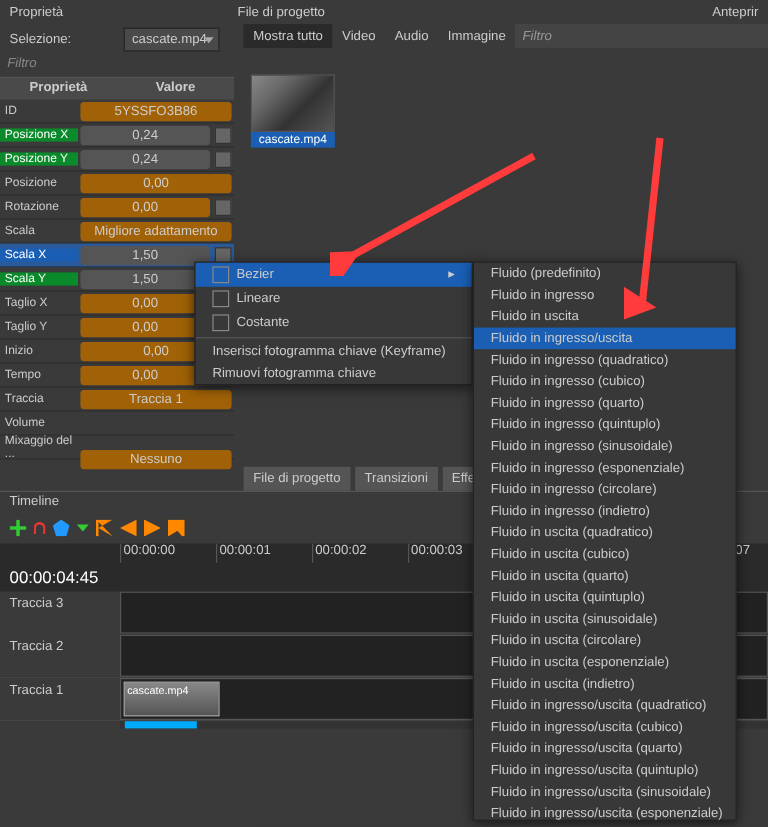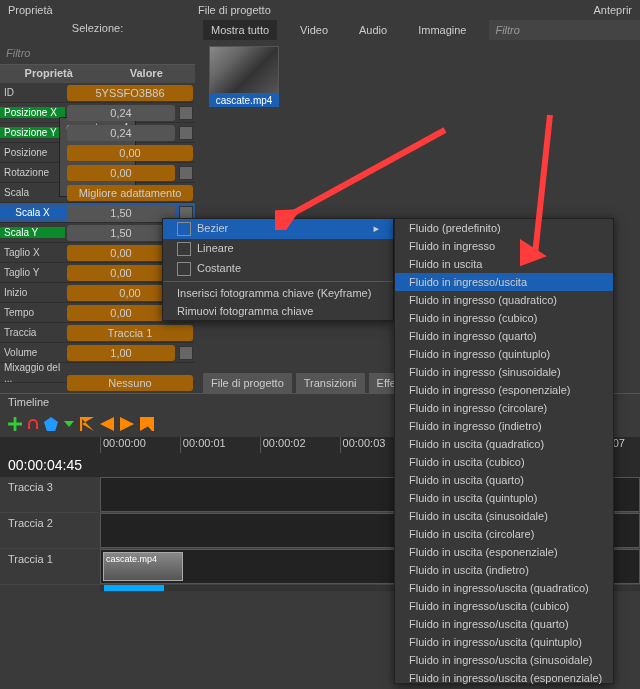--- a/index.html
+++ b/index.html
@@ -1,39 +1,39 @@
 <!DOCTYPE html>
 <html><head>
 <meta charset="utf-8">
 <style>
 *{box-sizing:border-box;margin:0;padding:0;font-family:Arial,sans-serif;font-size:11px;color:#ccc;}
 body{background:#3a3a3a;width:640px;height:689px;overflow:hidden;position:relative;}
 .top-hdr{display:flex;height:20px;align-items:center;padding:0 8px;background:#3a3a3a;}
 .top-hdr .t1{flex:0 0 190px;}
-.sel-row{display:flex;align-items:center;height:25px;padding:2px 8px;flex-direction:column;}
+.sel-row{display:flex;align-items:center;height:25px;padding:2px 8px;}
 .sel-row .lbl{flex:0 0 95px;}
 .sel-row .cmb{flex:0 0 80px;background:#4a4a4a;border:1px solid #222;height:20px;line-height:18px;padding:0 6px;position:relative;}
 .sel-row .cmb:after{content:"";position:absolute;right:4px;top:7px;width:0;height:0;border-left:4px solid transparent;border-right:4px solid transparent;border-top:5px solid #aaa;}
 .panel{display:flex;}
 .left{width:195px;}
 .right{flex:1;padding-left:8px;}
 .filt{height:20px;padding:2px 6px;background:#3a3a3a;border-bottom:1px solid #555;font-style:italic;color:#888;}
 .phdr{display:flex;height:18px;background:#4a4a4a;}
 .phdr div{flex:1;text-align:center;font-weight:bold;padding:2px;}
 .prow{display:flex;height:20px;align-items:center;border-bottom:1px solid #2e2e2e;}
 .prow .nm{flex:0 0 65px;padding:0 4px;font-size:10px;}
 .prow .val{flex:1;text-align:center;font-size:10px;position:relative;}
 .prow.green .nm{background:#0a8a2a;color:#fff;}
-.prow.blue .nm{background:#1a5fb4;color:#fff;text-align:center;}
+.prow.blue .nm{background:#1a5fb4;color:#fff;}
 .prow.blue{background:#2a5a9a;}
 .valslider{background:#555;border-radius:3px;margin:0 2px;height:16px;line-height:16px;position:relative;}
 .valslider.dark{background:#a16207;}
 .kf{width:14px;height:14px;background:#666;border:1px solid #333;margin:0 2px;}
 .kfcell{display:flex;align-items:center;}
-.tabs{display:flex;gap:15px;margin-bottom:0;}
+.tabs{display:flex;gap:0;margin-bottom:16px;}
 .tab{padding:4px 8px;background:#3a3a3a;cursor:pointer;}
 .tab.active{background:#2a2a2a;}
 .filt2{flex:1;padding:4px 6px;font-style:italic;color:#999;background:#444;}
 .thumb{width:70px;height:48px;background:linear-gradient(135deg,#888 0%,#666 30%,#333 60%,#555 100%);border:1px solid #555;}
 .thumb-lbl{font-size:10px;color:#fff;background:#1a5fb4;width:70px;text-align:center;padding:1px 0;}
 .btabs{display:flex;gap:4px;margin-top:260px;}
 .btab{padding:4px 8px;background:#555;cursor:pointer;}
 .tlhdr{height:18px;padding:2px 8px;border-top:1px solid #555;}
 .tlbtns{display:flex;gap:6px;padding:4px 8px;align-items:center;height:26px;}
 .ic{width:14px;height:14px;display:inline-block;}
@@ -160,24 +160,20 @@
           </div>
         </div>
         <div class="prow plain">
           <div class="nm">Traccia</div>
           <div class="val kfcell">
             <div class="valslider dark" style="flex: 1 1 0%;">Traccia 1</div>
           </div>
         </div>
         <div class="prow plain">
           <div class="nm">Volume</div>
-          <div class="val kfcell">
-            <div class="valslider dark" style="flex: 1 1 0%;">1,00</div>
-            <div class="kf"></div>
-          </div>
         </div>
         <div class="prow plain">
           <div class="nm">Mixaggio del ...</div>
           <div class="val kfcell">
             <div class="valslider dark" style="flex: 1 1 0%; margin-top: 20px;">Nessuno</div>
           </div>
         </div>
       </div>
   </div>
 

